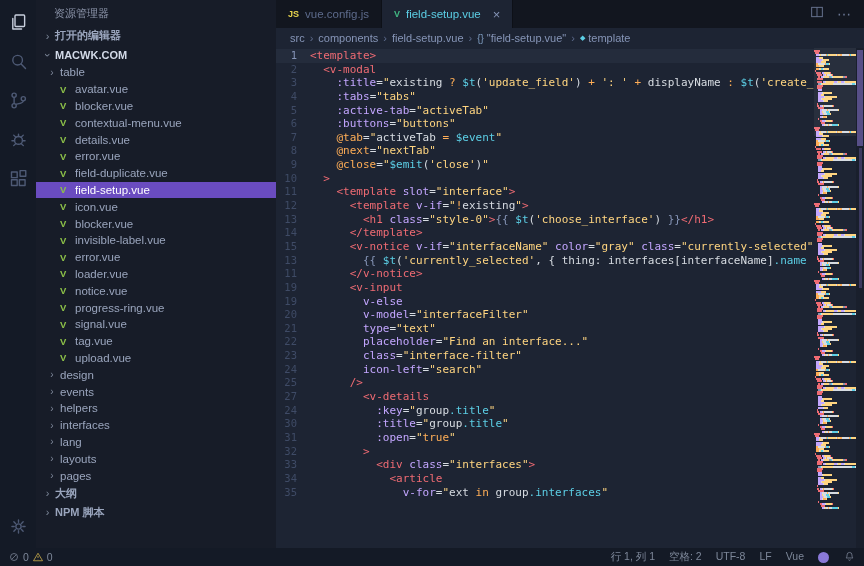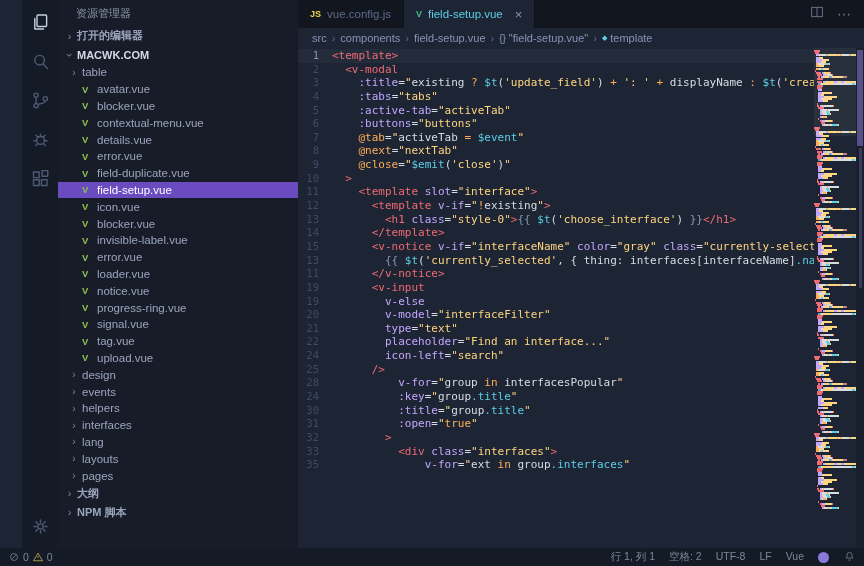--- a/index.html
+++ b/index.html
@@ -7,21 +7,21 @@
   body { font-family:"Liberation Sans", sans-serif; background:#1d2433; }
   .window { width:864px; height:566px; display:flex; flex-direction:column; position:relative; }
 
   
   .titlebar { height:22px; background:#0d1017; display:flex; align-items:center; position:relative; flex:none; }
   .lights { display:flex; gap:8px; padding-left:10px; z-index:2; }
   .light { width:11px; height:11px; border-radius:50%; }
   .light.red { background:#ff5f58; } .light.yellow { background:#ffbd2e; } .light.green { background:#28c841; }
   .title-text { position:absolute; left:0; right:0; text-align:center; font-size:11px; color:#9aa3b5; }
 
-  .main { flex:1; display:flex; min-height:0;margin-left:22px; }
+  .main { flex:1; display:flex; min-height:0; }
 
   
   .activitybar { width:36px; background:#141a26; display:flex; flex-direction:column; align-items:center; padding-top:10px; gap:15px; flex:none; }
   .ab-item { width:24px; height:24px; color:#4e5a75; display:flex; align-items:center; justify-content:center; }
   .ab-item.active { color:#c8cfdd; }
   .ab-item svg { width:21px; height:21px; stroke:currentColor; fill:none; stroke-width:1.6; stroke-linecap:round; stroke-linejoin:round; }
   .ab-spacer { flex:1; }
   .ab-bottom { margin-bottom:10px; }
 
   
@@ -362,28 +362,30 @@
             <div class="cline"><span class="ln">13</span><span class="lt"><span class="tk-fg">        </span><span class="tk-tg">&lt;h1</span><span class="tk-fg"> </span><span class="tk-at">class</span><span class="tk-fg">=</span><span class="tk-st">"style-0"</span><span class="tk-tg">&gt;</span><span class="tk-gr">{{ </span><span class="tk-cy">$t</span><span class="tk-fg">(</span><span class="tk-st">'choose_interface'</span><span class="tk-fg">)</span><span class="tk-gr"> }}</span><span class="tk-tg">&lt;/h1&gt;</span></span></div>
             <div class="cline"><span class="ln">14</span><span class="lt"><span class="tk-fg">      </span><span class="tk-tg">&lt;/template&gt;</span></span></div>
             <div class="cline"><span class="ln">15</span><span class="lt"><span class="tk-fg">      </span><span class="tk-tg">&lt;v-notice</span><span class="tk-fg"> </span><span class="tk-at">v-if</span><span class="tk-fg">=</span><span class="tk-st">"interfaceName"</span><span class="tk-fg"> </span><span class="tk-at">color</span><span class="tk-fg">=</span><span class="tk-st">"gray"</span><span class="tk-fg"> </span><span class="tk-at">class</span><span class="tk-fg">=</span><span class="tk-st">"currently-selected"</span><span class="tk-tg">&gt;</span></span></div>
             <div class="cline"><span class="ln">13</span><span class="lt"><span class="tk-fg">        </span><span class="tk-gr">{{ </span><span class="tk-cy">$t</span><span class="tk-fg">(</span><span class="tk-st">'currently_selected'</span><span class="tk-fg">, { thing: interfaces[interfaceName]</span><span class="tk-cy">.name</span><span class="tk-fg"> })</span></span></div>
             <div class="cline"><span class="ln">11</span><span class="lt"><span class="tk-fg">      </span><span class="tk-tg">&lt;/v-notice&gt;</span></span></div>
             <div class="cline"><span class="ln">19</span><span class="lt"><span class="tk-fg">      </span><span class="tk-tg">&lt;v-input</span></span></div>
             <div class="cline"><span class="ln">19</span><span class="lt"><span class="tk-fg">        </span><span class="tk-at">v-else</span></span></div>
             <div class="cline"><span class="ln">20</span><span class="lt"><span class="tk-fg">        </span><span class="tk-at">v-model</span><span class="tk-fg">=</span><span class="tk-st">"interfaceFilter"</span></span></div>
             <div class="cline"><span class="ln">21</span><span class="lt"><span class="tk-fg">        </span><span class="tk-at">type</span><span class="tk-fg">=</span><span class="tk-st">"text"</span></span></div>
             <div class="cline"><span class="ln">22</span><span class="lt"><span class="tk-fg">        </span><span class="tk-at">placeholder</span><span class="tk-fg">=</span><span class="tk-st">"Find an interface..."</span></span></div>
+            <div class="cline"><span class="ln">23</span><span class="lt"><span class="tk-fg">        </span><span class="tk-at">class</span><span class="tk-fg">=</span><span class="tk-st">"interface-filter"</span></span></div>
             <div class="cline"><span class="ln">24</span><span class="lt"><span class="tk-fg">        </span><span class="tk-at">icon-left</span><span class="tk-fg">=</span><span class="tk-st">"search"</span></span></div>
             <div class="cline"><span class="ln">25</span><span class="lt"><span class="tk-fg">      </span><span class="tk-tg">/&gt;</span></span></div>
-            <div class="cline"><span class="ln">28</span><span class="lt"><span class="tk-fg">          </span><span class="tk-at">v-for</span><span class="tk-fg">=</span><span class="tk-st">"</span><span class="tk-fg">group </span><span class="tk-op">in</span><span class="tk-fg"> interfacesPopular</span><span class="tk-st">"</span></span></div>
+            <div class="cline"><span class="ln">27</span><span class="lt"><span class="tk-fg">        </span><span class="tk-tg">&lt;v-details</span></span></div>
             <div class="cline"><span class="ln">24</span><span class="lt"><span class="tk-fg">          </span><span class="tk-at">:key</span><span class="tk-fg">=</span><span class="tk-st">"</span><span class="tk-fg">group</span><span class="tk-cy">.title</span><span class="tk-st">"</span></span></div>
             <div class="cline"><span class="ln">30</span><span class="lt"><span class="tk-fg">          </span><span class="tk-at">:title</span><span class="tk-fg">=</span><span class="tk-st">"</span><span class="tk-fg">group</span><span class="tk-cy">.title</span><span class="tk-st">"</span></span></div>
             <div class="cline"><span class="ln">31</span><span class="lt"><span class="tk-fg">          </span><span class="tk-at">:open</span><span class="tk-fg">=</span><span class="tk-st">"</span><span class="tk-op">true</span><span class="tk-st">"</span></span></div>
             <div class="cline"><span class="ln">32</span><span class="lt"><span class="tk-fg">        </span><span class="tk-tg">&gt;</span></span></div>
             <div class="cline"><span class="ln">33</span><span class="lt"><span class="tk-fg">          </span><span class="tk-tg">&lt;div</span><span class="tk-fg"> </span><span class="tk-at">class</span><span class="tk-fg">=</span><span class="tk-st">"interfaces"</span><span class="tk-tg">&gt;</span></span></div>
+            <div class="cline"><span class="ln">34</span><span class="lt"><span class="tk-fg">            </span><span class="tk-tg">&lt;article</span></span></div>
             <div class="cline"><span class="ln">35</span><span class="lt"><span class="tk-fg">              </span><span class="tk-at">v-for</span><span class="tk-fg">=</span><span class="tk-st">"</span><span class="tk-fg">ext </span><span class="tk-op">in</span><span class="tk-fg"> group</span><span class="tk-cy">.interfaces</span><span class="tk-st">"</span></span></div>
           </div>
         <div class="minimap">
           <div class="mm-viewport"></div>
           <div id="mm-content">
               <div class="mm-line"><span class="tk-tg" style="width: 5.5px;"></span></div>
               <div class="mm-line"><span style="width: 1.1px;"></span><span class="tk-tg" style="width: 4.4px;"></span></div>
               <div class="mm-line"><span style="width: 2.2px;"></span><span class="tk-at" style="width: 3.3px;"></span><span class="tk-fg" style="width: 0.55px;"></span><span class="tk-st" style="width: 0.55px;"></span><span class="tk-fg" style="width: 4.95px;"></span><span class="tk-op" style="width: 1.1px;"></span><span class="tk-cy" style="width: 1.1px;"></span><span class="tk-fg" style="width: 0.55px;"></span><span class="tk-st" style="width: 7.7px;"></span><span class="tk-fg" style="width: 1.1px;"></span><span class="tk-op" style="width: 1.1px;"></span><span class="tk-st" style="width: 2.2px;"></span><span class="tk-op" style="width: 1.65px;"></span><span class="tk-fg" style="width: 6.6px;"></span><span class="tk-op" style="width: 1.1px;"></span><span class="tk-cy" style="width: 1.1px;"></span><span class="tk-fg" style="width: 0.55px;"></span><span class="tk-st" style="width: 7.7px;"></span></div>
               <div class="mm-line"><span style="width: 2.2px;"></span><span class="tk-at" style="width: 2.75px;"></span><span class="tk-fg" style="width: 0.55px;"></span><span class="tk-st" style="width: 3.3px;"></span></div>
               <div class="mm-line"><span style="width: 2.2px;"></span><span class="tk-at" style="width: 6.05px;"></span><span class="tk-fg" style="width: 0.55px;"></span><span class="tk-st" style="width: 6.05px;"></span></div>

